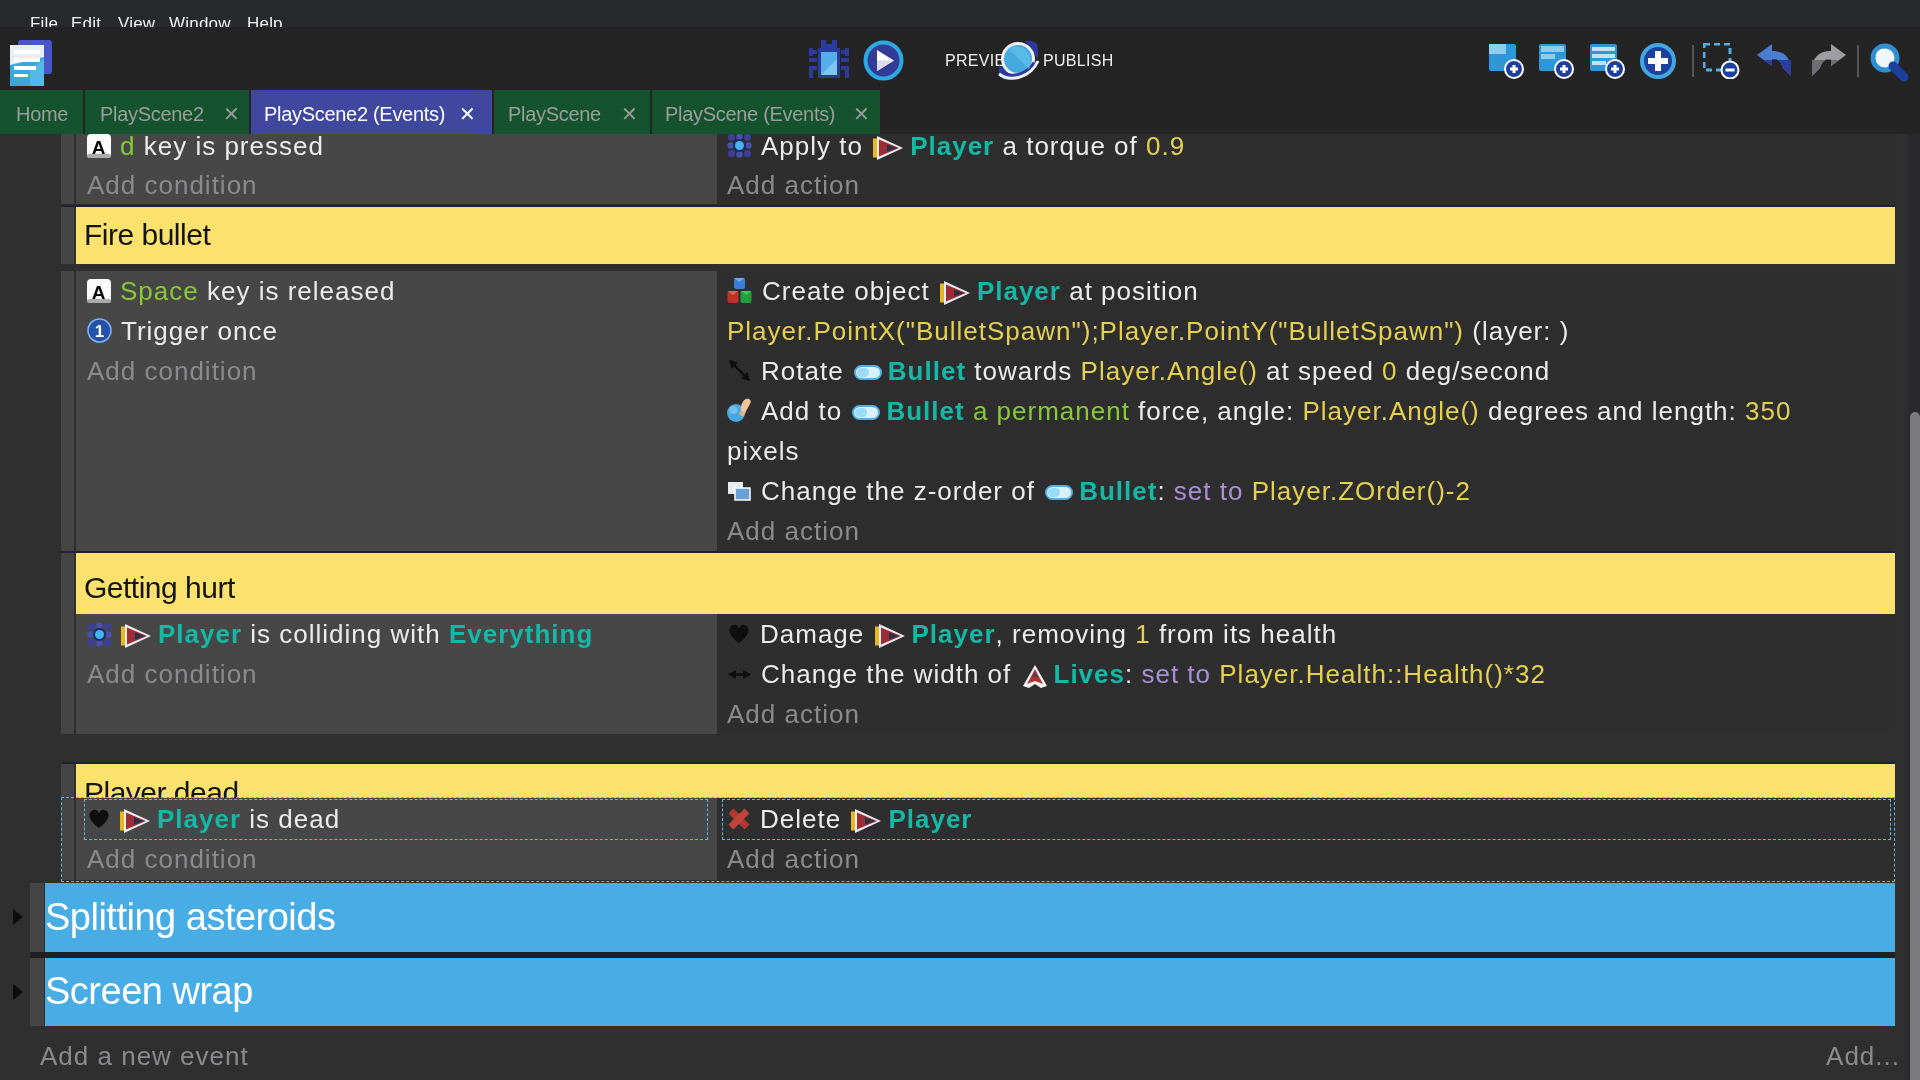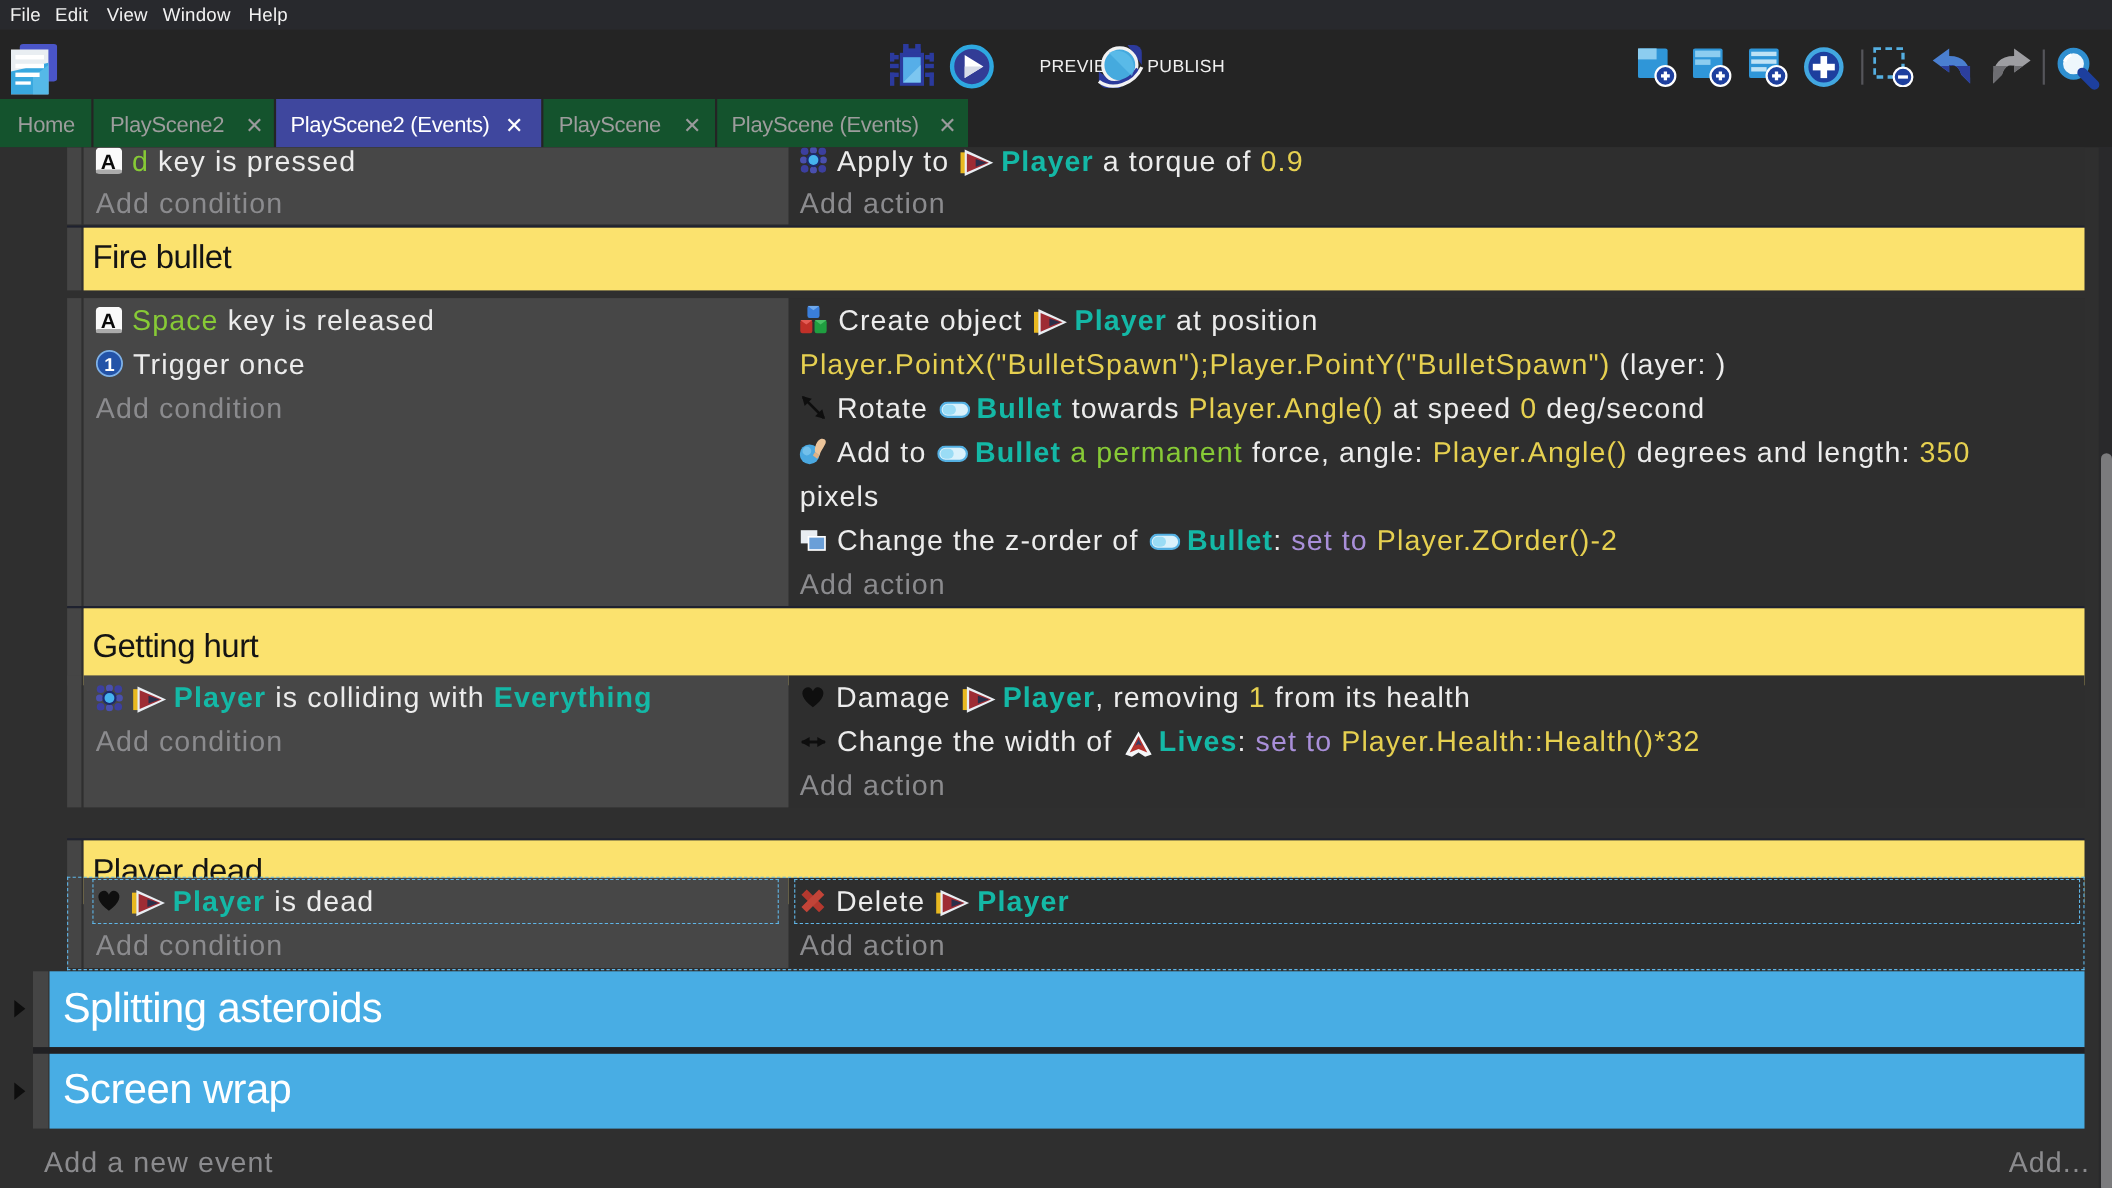--- a/index.html
+++ b/index.html
@@ -1,20 +1,20 @@
 <!DOCTYPE html>
 <html><head>
 <meta charset="utf-8">
 <style>
 * { margin:0; padding:0; box-sizing:border-box; }
 html,body { width:1920px; height:1080px; overflow:hidden; background:#2f2f2f; font-family:"Liberation Sans", sans-serif; }
 .abs { position:absolute; }
 
 #menubar { position:absolute; left:0; top:0; width:1920px; height:27px; background:#28292d; }
-#menubar span { position:absolute; top:4px; font-size:17px; color:#f2f2f2; letter-spacing:0.2px; }
+#menubar span { position:absolute; top:14px; font-size:17px; color:#f2f2f2; letter-spacing:0.2px;margin-left:21px; }
 #toolbar { position:absolute; left:0; top:27px; width:1920px; height:63px; background:#242424; }
 #toolbar .lbl { position:absolute; top:25px; font-size:16px; color:#f0f0f0; letter-spacing:0.3px; }
 #tabbar { position:absolute; left:0; top:90px; width:1920px; height:44px; background:#242424; }
 .tab { position:absolute; top:0; height:44px; background:#14532d; color:#9d9d9d; font-size:20px; letter-spacing:-0.3px; }
 .tab .tx { position:absolute; top:13px; }
 .tab .cl { position:absolute; top:12px; font-size:20px; color:#9a9a9c; }
 .tab.active { background:#3f479e; color:#ffffff; }
 .tab.active .cl { color:#ffffff; }
 
 #sheet { position:absolute; left:0; top:134px; width:1920px; height:946px; background:#2f2f2f; overflow:hidden; }
@@ -30,21 +30,21 @@
 .pur { color:#14b8a6; font-weight:bold; }
 .grn { color:#87ca36; }
 .gld { color:#e6d050; }
 .lav { color:#a98fd9; }
 .grp { position:absolute; left:61px; width:1834px; }
 .grp .strip { position:absolute; left:0; top:0; bottom:0; width:13px; background:#454545; }
 .grp:before { content:''; position:absolute; left:0; right:0; top:-2px; height:2px; background:#1f2230; }
 .grp .bar { position:absolute; left:15px; right:0; top:0; bottom:0; background:#fbe26e; color:#141414; font-size:30px; letter-spacing:-0.5px; display:flex; align-items:center; padding-left:8px; }
 .bgrp { position:absolute; left:30px; width:1865px; }
 .bgrp .strip { position:absolute; left:0; top:0; bottom:0; width:14px; background:#454545; }
-.bgrp .bar { position:absolute; left:15px; right:0; top:0; bottom:0; background:#48ade4; color:#ffffff; font-size:38px; letter-spacing:-0.5px; display:flex; align-items:center; padding-left:12px; }
+.bgrp .bar { position:absolute; left:15px; right:0; top:0; bottom:0; background:#48ade4; color:#ffffff; font-size:38px; letter-spacing:-0.5px; display:flex; align-items:center; }
 .bgrp .arr { position:absolute; left:-17px; top:50%; margin-top:-8px; width:0; height:0; border-left:10px solid #0e0e0e; border-top:8px solid transparent; border-bottom:8px solid transparent; }
 
 .row.sel:after { content:''; position:absolute; left:0; top:-1px; right:0; bottom:-2px; border:1px dashed #5fb6e8; pointer-events:none; }
 .selbox { border:1px dashed #5fb6e8; line-height:38px; }
 
 #sbar { position:absolute; left:1908px; top:134px; width:12px; height:946px; background:#29292b; }
 #sthumb { position:absolute; width:9px; background:#7b7b7d; border-radius:5px; }
 
 #foot1 { position:absolute; left:40px; top:1041px; font-size:26px; color:#8b8b8e; letter-spacing:1px; }
 #foot2 { position:absolute; right:20px; top:1041px; font-size:26px; color:#8b8b8e; letter-spacing:1px; }

